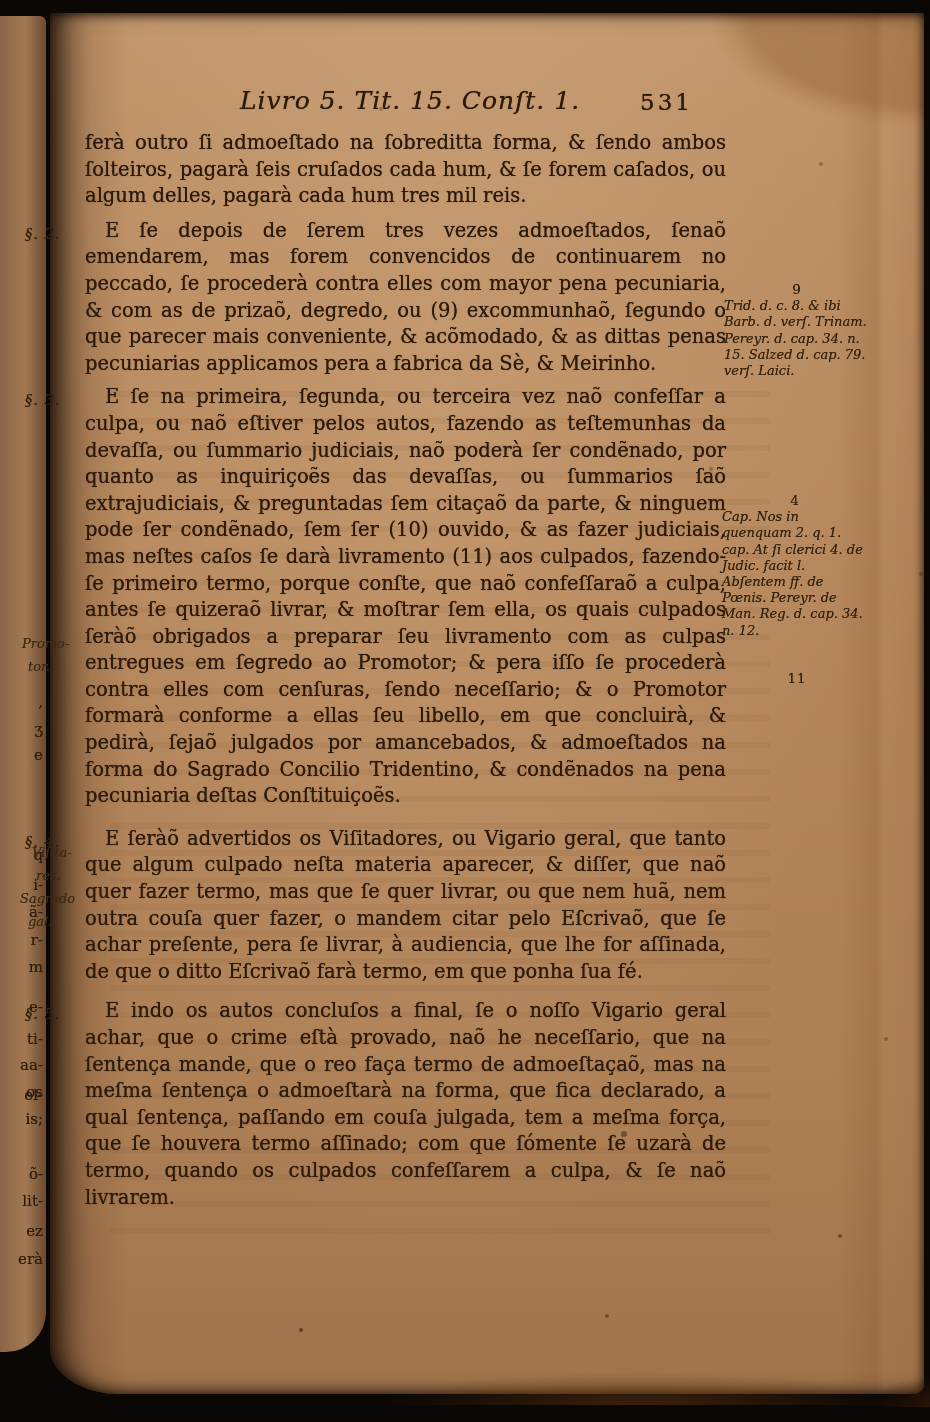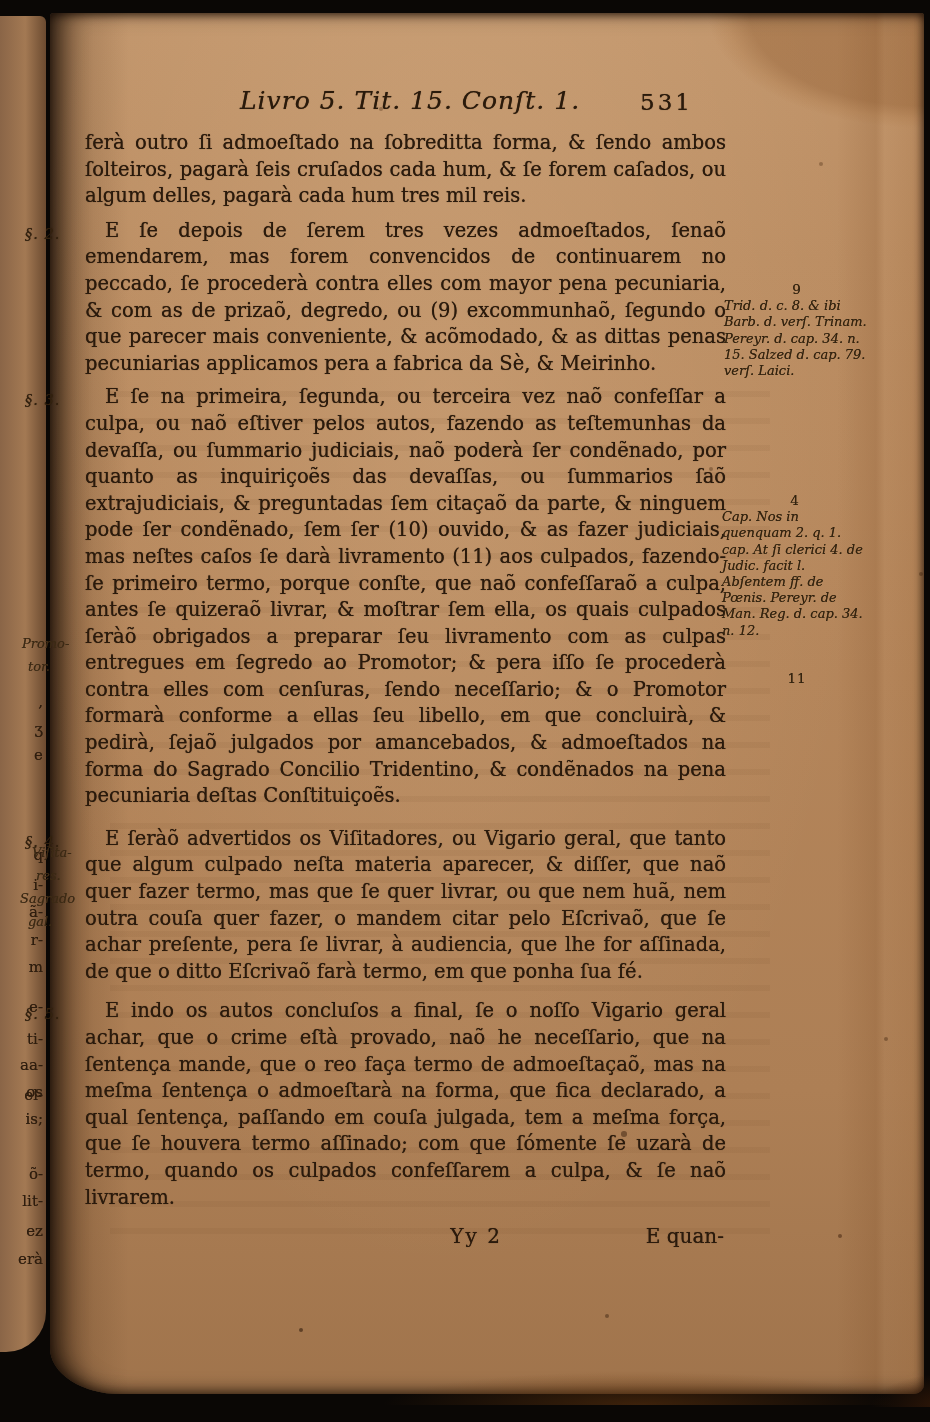--- a/index.html
+++ b/index.html
@@ -124,24 +124,20 @@
       <span>E ſe na primeira, ſegunda, ou terceira vez naõ confeſſar a culpa, ou naõ eſtiver pelos autos, fazendo as teſtemunhas da devaſſa, ou ſummario judiciais, naõ poderà ſer condẽnado, por quanto as inquiriçoẽs das devaſſas, ou ſummarios ſaõ extrajudiciais, &amp; preguntadas ſem citaçaõ da parte, &amp; ninguem pode ſer condẽnado, ſem ſer (10) ouvido, &amp; as fazer judiciais, mas neſtes caſos ſe darà livramento (11) aos culpados, fazendo-ſe primeiro termo, porque conſte, que naõ confeſſaraõ a culpa, antes ſe quizeraõ livrar, &amp; moſtrar ſem ella, os quais culpados ſeràõ obrigados a preparar ſeu livramento com as culpas entregues em ſegredo ao Promotor; &amp; pera iſſo ſe procederà contra elles com cenſuras, ſendo neceſſario; &amp; o Promotor formarà conforme a ellas ſeu libello, em que concluirà, &amp; pedirà, ſejaõ julgados por amancebados, &amp; admoeſtados na forma do Sagrado Concilio Tridentino, &amp; condẽnados na pena pecuniaria deſtas Conſtituiçoẽs.</span>
     </p>
     <p class="para indent p4">
       <span class="para-marker">§. 4.</span>
       <span>E ſeràõ advertidos os Viſitadores, ou Vigario geral, que tanto que algum culpado neſta materia aparecer, &amp; diſſer, que naõ quer fazer termo, mas que ſe quer livrar, ou que nem huã, nem outra couſa quer fazer, o mandem citar pelo Eſcrivaõ, que ſe achar preſente, pera ſe livrar, à audiencia, que lhe for aſſinada, de que o ditto Eſcrivaõ farà termo, em que ponha ſua fé.</span>
     </p>
     <p class="para indent p5">
       <span class="para-marker">§. 5.</span>
       <span>E indo os autos concluſos a final, ſe o noſſo Vigario geral achar, que o crime eſtà provado, naõ he neceſſario, que na ſentença mande, que o reo faça termo de admoeſtaçaõ, mas na meſma ſentença o admoeſtarà na forma, que fica declarado, a qual ſentença, paſſando em couſa julgada, tem a meſma força, que ſe houvera termo aſſinado; com que ſómente ſe uzarà de termo, quando os culpados confeſſarem a culpa, &amp; ſe naõ livrarem.</span>
     </p>
-    <div class="sig-row">
-      <span class="signature">Yy 2</span>
-      <span class="catchword">E quan-</span>
-    </div>
   </div>
 
   <div class="note note-9">
     <span class="note-number">9</span>
     <span>Trid. d. c. 8. &amp; ibi Barb. d. verſ. Trinam. Pereyr. d. cap. 34. n. 15. Salzed d. cap. 79. verſ. Laici.</span>
   </div>
   <div class="note note-10">
     <span class="note-number">4</span>
     <span>Cap. Nos in quenquam 2. q. 1. cap. At ſi clerici 4. de Judic. facit l. Abſentem ff. de Pœnis. Pereyr. de Man. Reg. d. cap. 34. n. 12.</span>
   </div>

